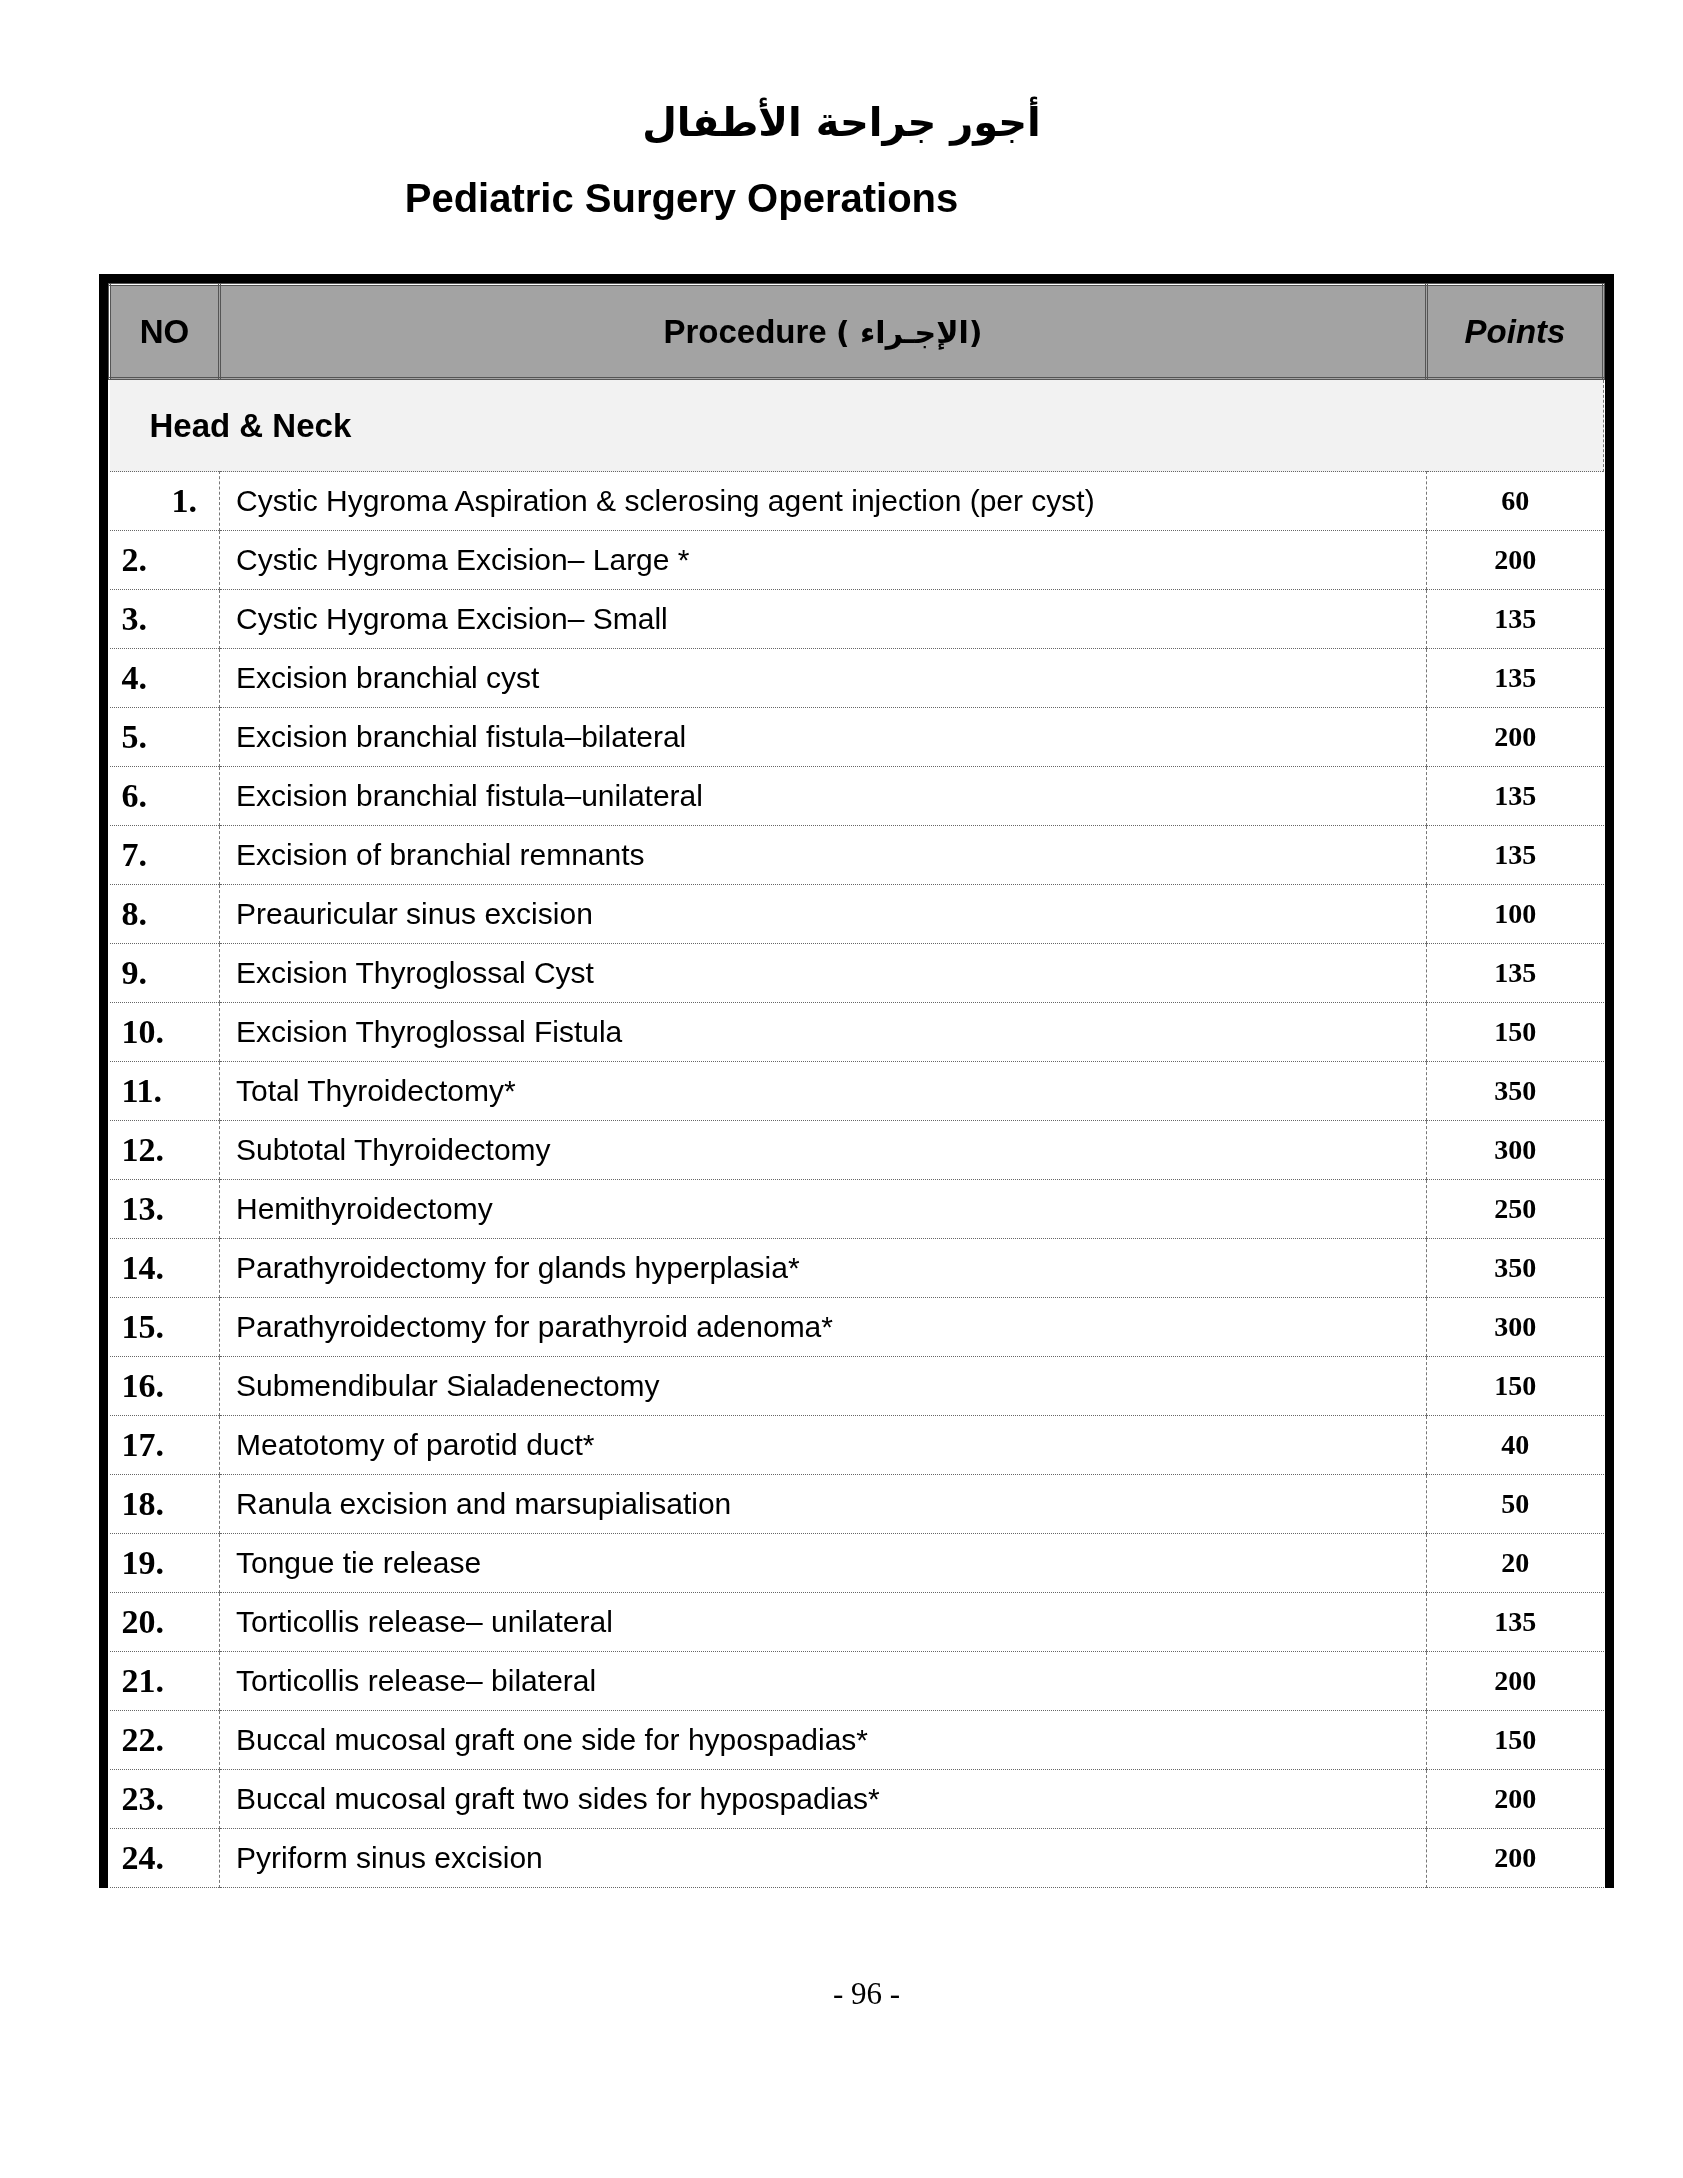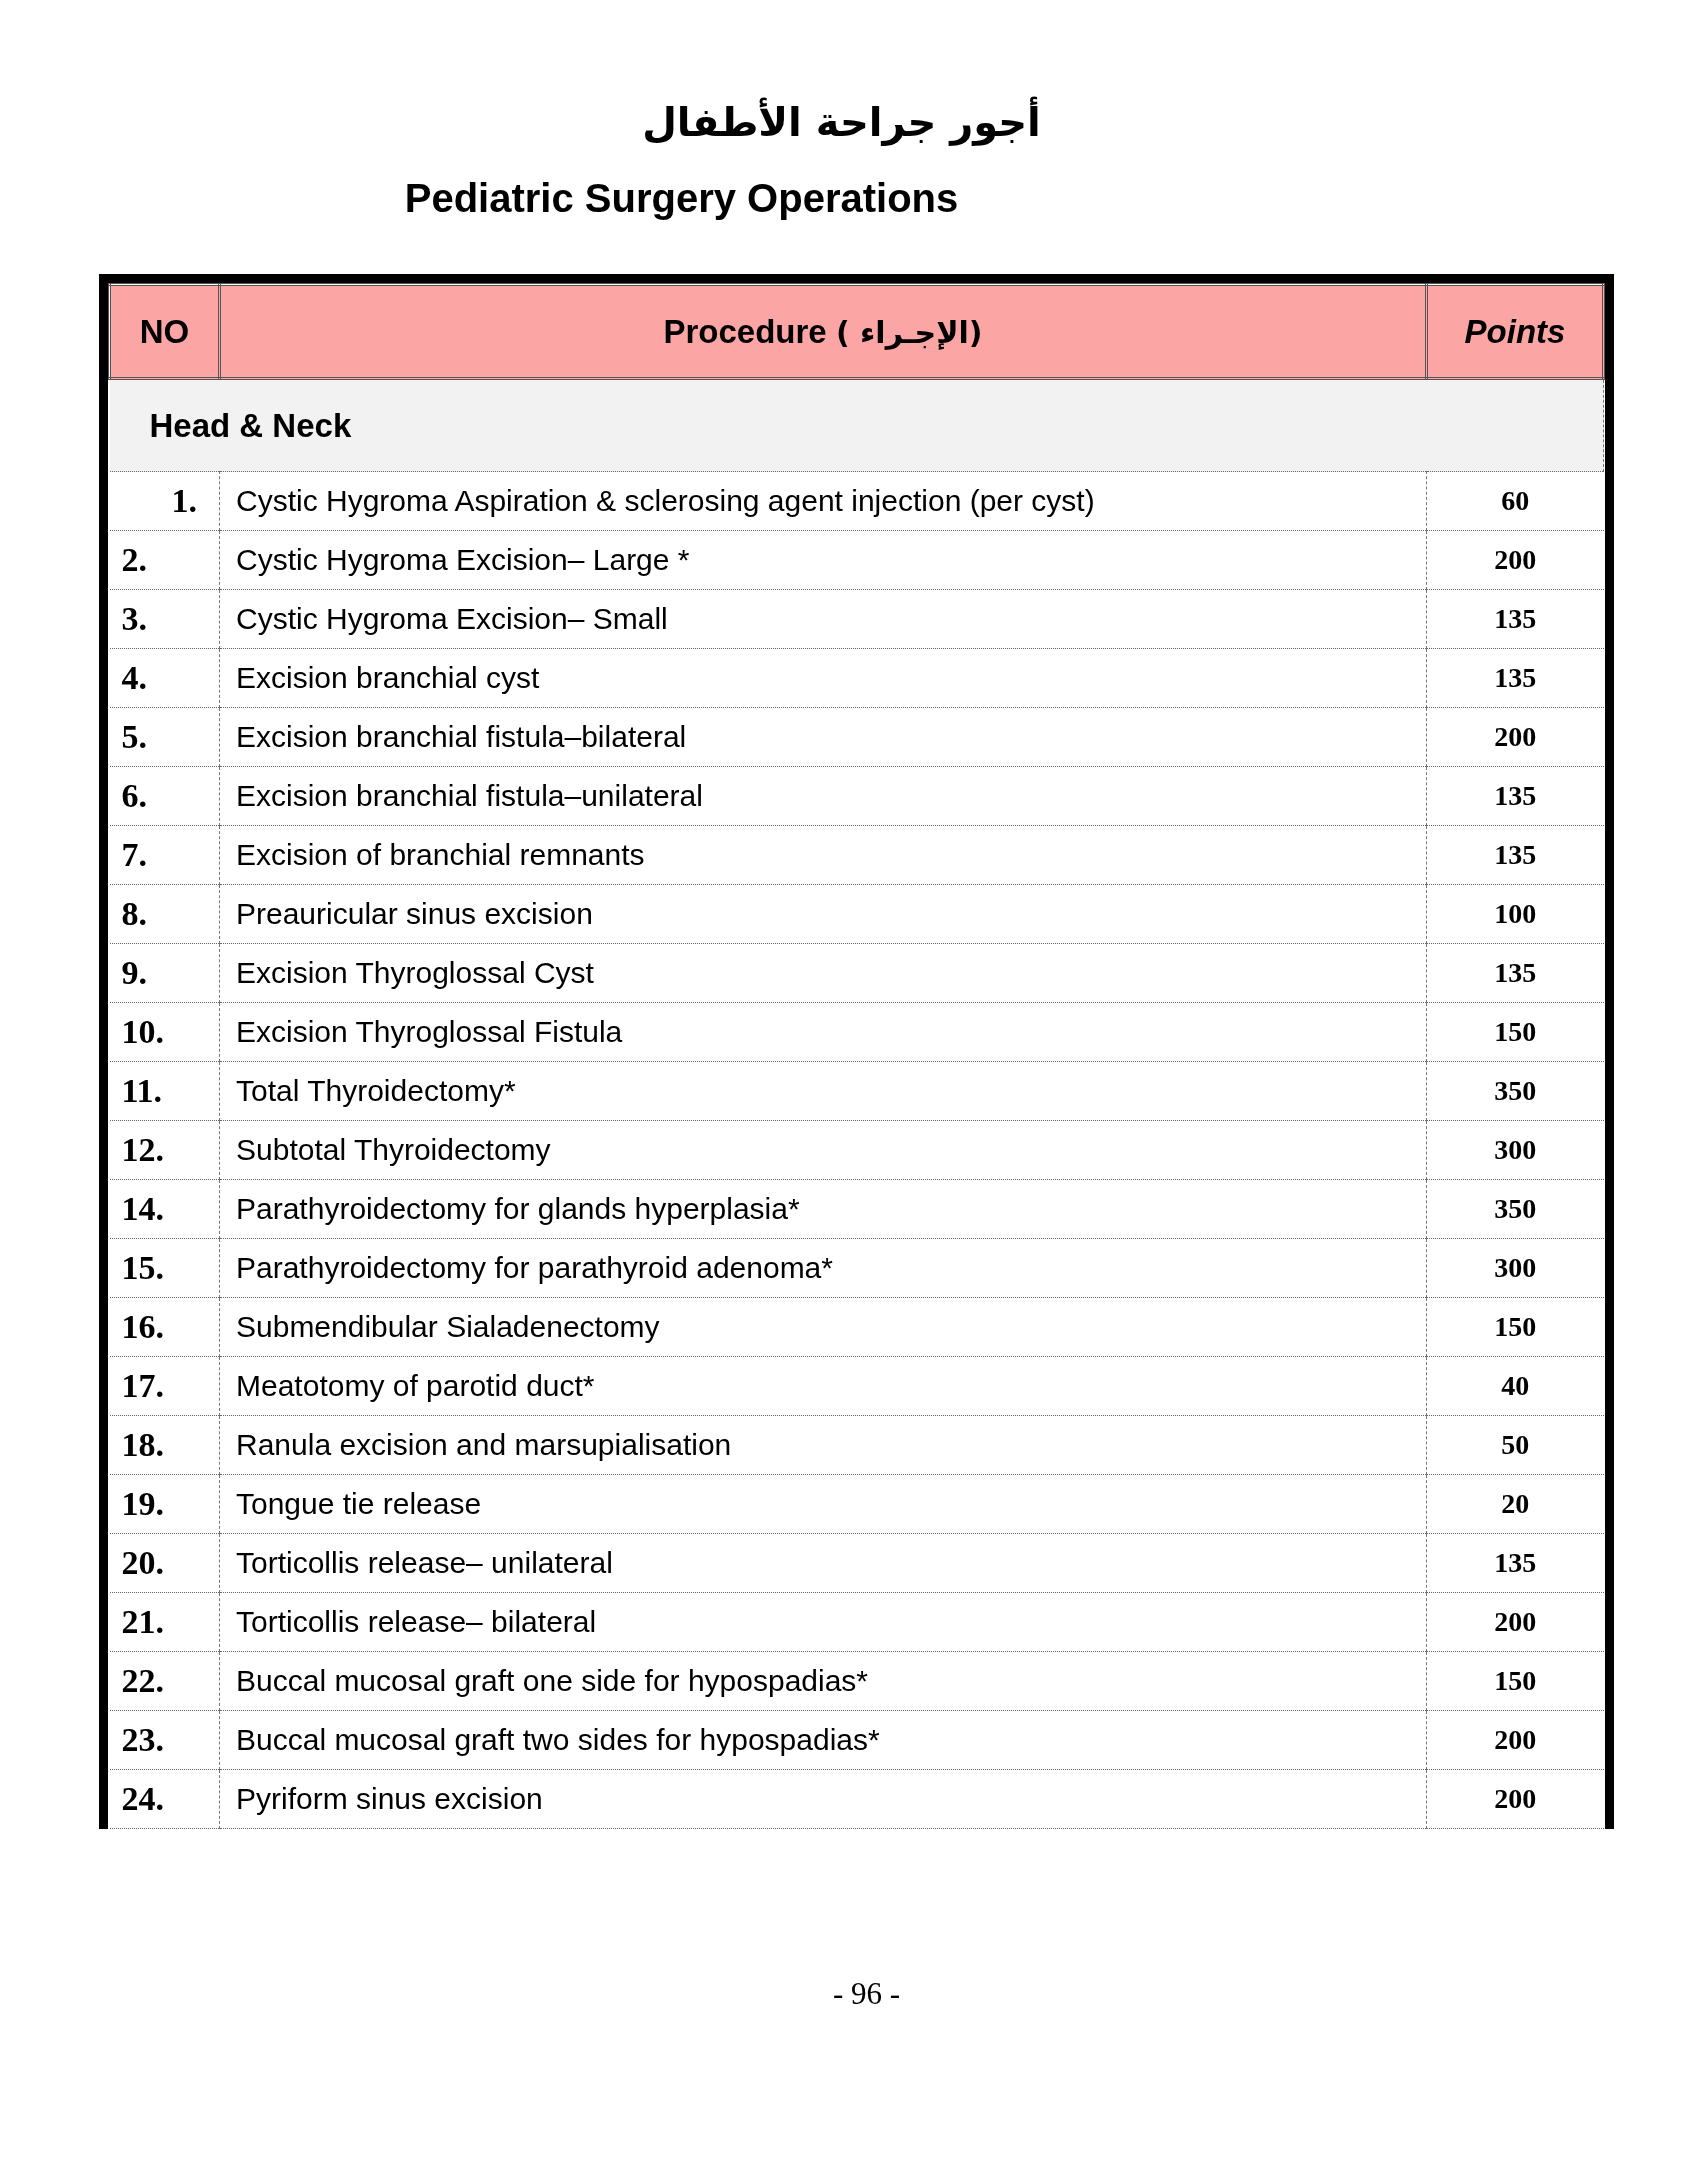--- a/index.html
+++ b/index.html
@@ -1,21 +1,21 @@
 <!DOCTYPE html>
 <html><head>
 <meta charset="utf-8">
 <style>
   html, body { margin: 0; padding: 0; background: #ffffff; }
   body { width: 1683px; height: 2178px; position: relative; overflow: hidden; font-family: "Liberation Sans", sans-serif; color: #000; }
   .title-ar { position: absolute; left: 0; width: 1683px; top: 99px; text-align: center; font-family: "DejaVu Sans", sans-serif; font-weight: bold; font-size: 40px; direction: rtl; }
   .title-en { position: absolute; left: 0; width: 1363px; top: 176px; text-align: center; font-family: "Liberation Sans", sans-serif; font-weight: bold; font-size: 40px; }
   .table-wrap { position: absolute; left: 99px; top: 274px; width: 1515px; border-top: 9px solid #000; border-left: 9px solid #000; border-right: 9px solid #000; box-sizing: border-box; }
   table { border-collapse: collapse; width: 100%; table-layout: fixed; }
-  th { background: #fca5a5; height: 91px; font-size: 33px; font-weight: bold; border: 3px double #555; padding: 0; }
+  th { background: #a3a3a3; height: 91px; font-size: 33px; font-weight: bold; border: 3px double #555; padding: 0; }
   th.no { width: 107px; }
   th.pts { width: 174px; font-style: italic; }
   th .ar { font-family: "DejaVu Sans", sans-serif; font-size: 30px; }
   td.section { background: #f2f2f2; height: 91px; font-size: 33px; font-weight: bold; padding: 0 12px 0 40px; text-align: left; border-bottom: 1px dotted #666; }
   td { height: 58px; border-bottom: 1px dotted #666; border-right: 1px dashed #777; padding: 0; vertical-align: middle; }
   td.num { font-family: "Liberation Serif", serif; font-weight: bold; font-size: 34px; padding-left: 12px; text-align: left; }
   td.num.first { text-align: right; padding-right: 22px; }
   td.proc { font-size: 30px; padding-left: 16px; }
   td.pts { font-family: "Liberation Serif", serif; font-weight: bold; font-size: 28px; text-align: center; border-right: none; }
   .page-num { position: absolute; left: 0; width: 1683px; top: 1976px; text-align: center; font-family: "Liberation Serif", serif; font-size: 31px; padding-left: 25px; }
@@ -96,20 +96,25 @@
           <td class="num">11.</td>
           <td class="proc">Total Thyroidectomy*</td>
           <td class="pts">350</td>
         </tr>
         <tr>
           <td class="num">12.</td>
           <td class="proc">Subtotal Thyroidectomy</td>
           <td class="pts">300</td>
         </tr>
         <tr>
+          <td class="num">13.</td>
+          <td class="proc">Hemithyroidectomy</td>
+          <td class="pts">250</td>
+        </tr>
+        <tr>
           <td class="num">14.</td>
           <td class="proc">Parathyroidectomy for glands hyperplasia*</td>
           <td class="pts">350</td>
         </tr>
         <tr>
           <td class="num">15.</td>
           <td class="proc">Parathyroidectomy for parathyroid adenoma*</td>
           <td class="pts">300</td>
         </tr>
         <tr>

